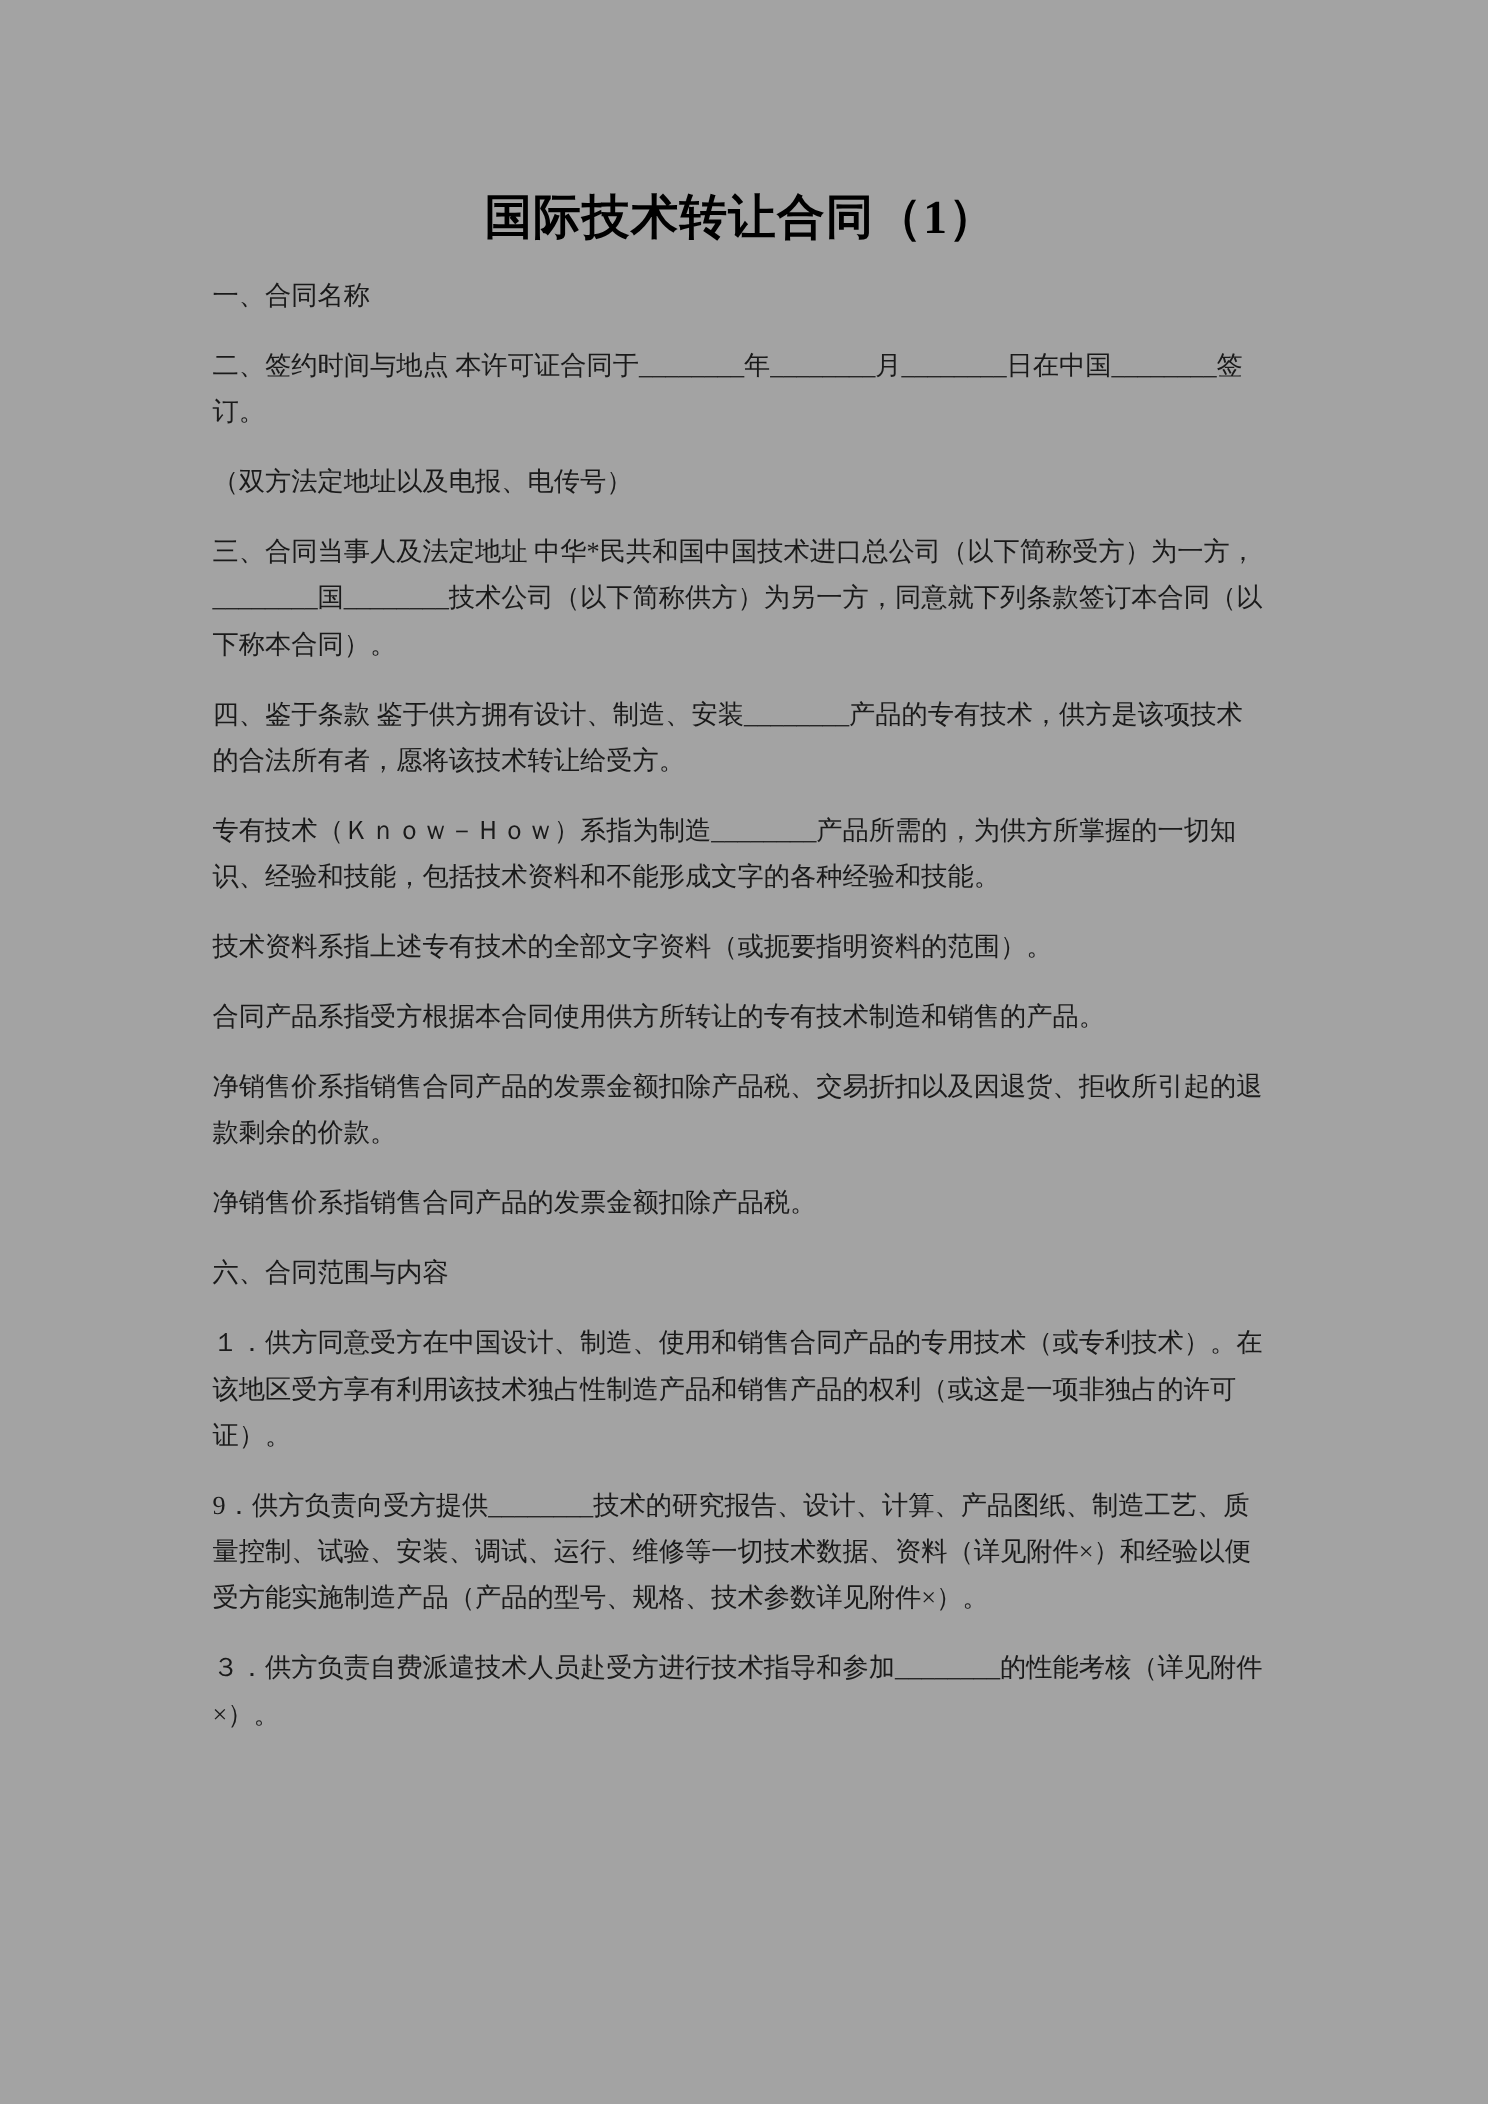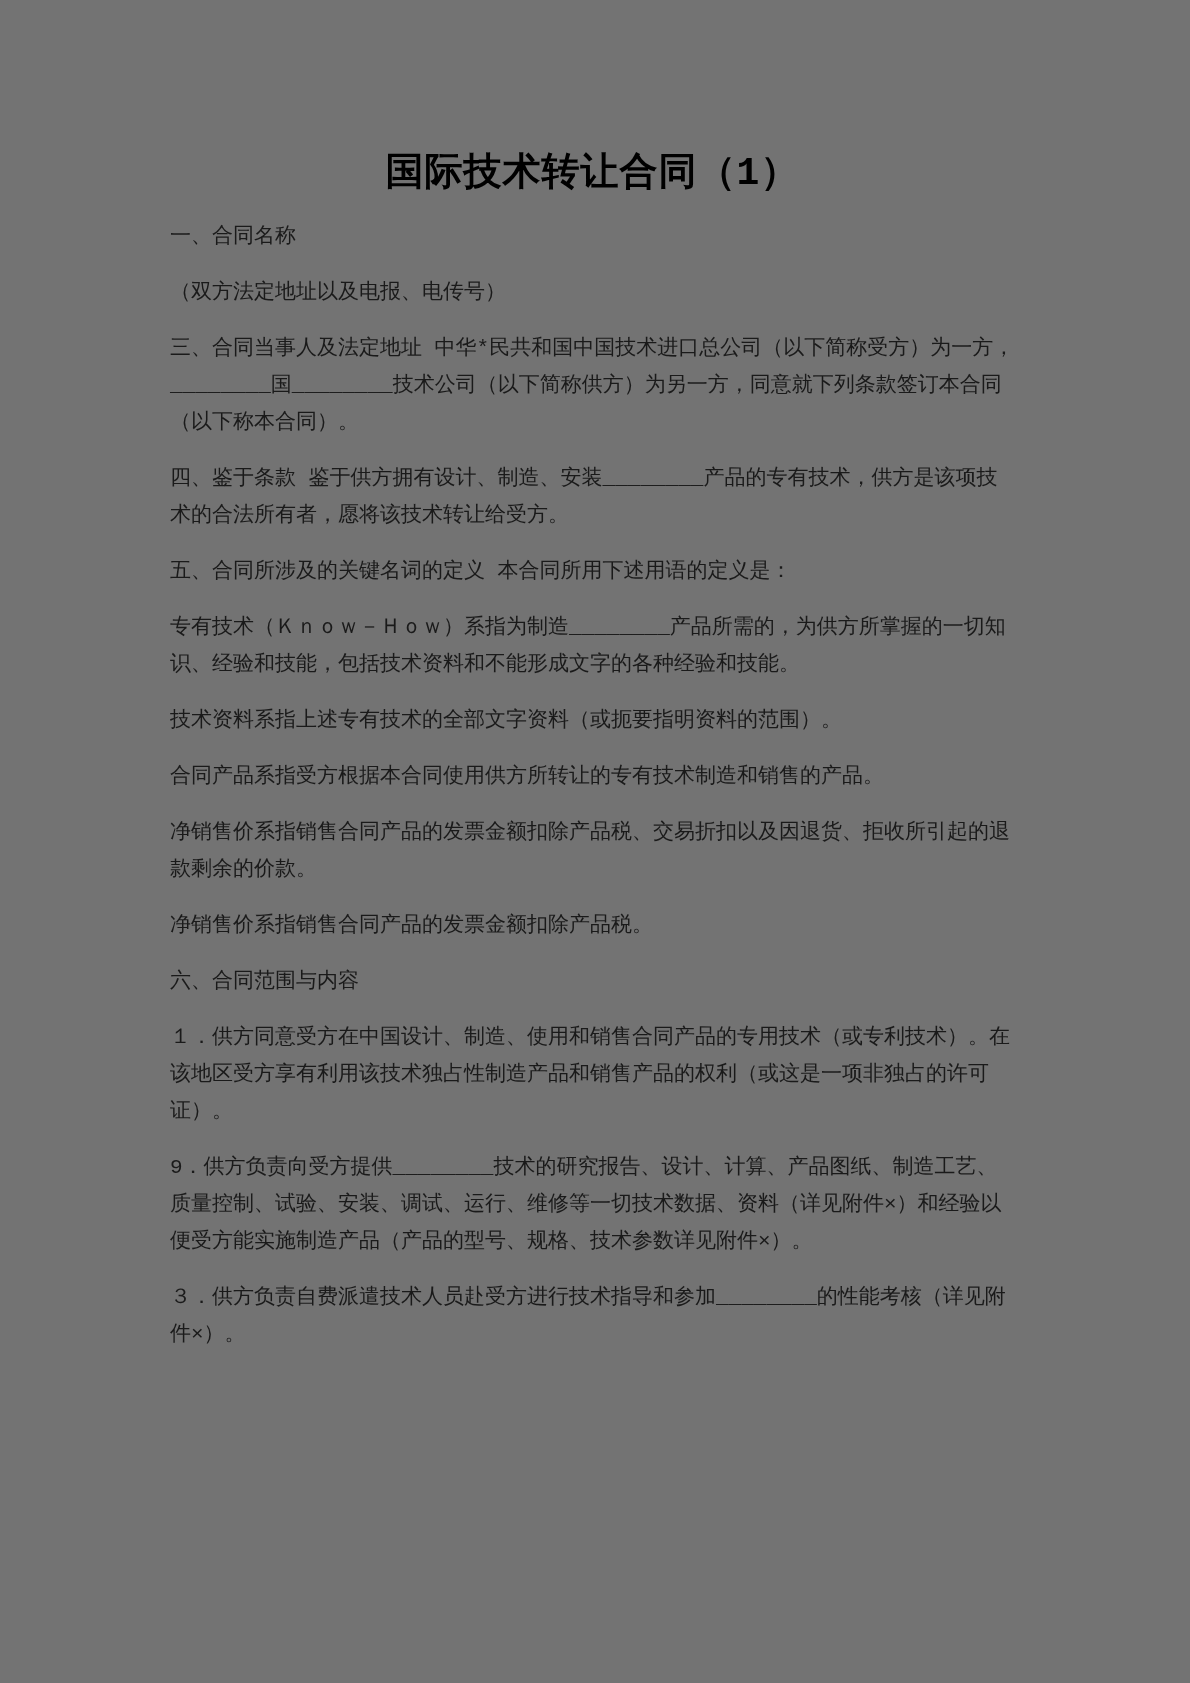--- a/index.html
+++ b/index.html
@@ -4,23 +4,23 @@
 <style>
   html, body {
     margin: 0;
     padding: 0;
     background: #ffffff;
   }
   .page {
     position: relative;
     width: 1190px;
     height: 1683px;
-    background: #737373;
+    background: #a3a3a3;
     overflow: hidden;
-    font-family: Liberation Mono, monospace;
+    font-family: Liberation Serif, serif;
     color: #1a1a1a;
   }
   .doc {
     box-sizing: border-box;
     padding: 146px 175px 0 170px;
   }
   .doc-title {
     margin: 0 0 16px 0;
     font-size: 38px;
     line-height: 56px;
@@ -39,24 +39,24 @@
   }
 </style>
 </head>
 <body>
 
 <div class="page">
   <div class="doc">
     <h1 class="doc-title">国际技术转让合同（1）</h1>
 
     <p>一、合同名称</p>
+    <p>二、签约时间与地点 本许可证合同于________年________月________日在中国________签订。</p>
     <p>（双方法定地址以及电报、电传号）</p>
     <p>三、合同当事人及法定地址 中华*民共和国中国技术进口总公司（以下简称受方）为一方，________国________技术公司（以下简称供方）为另一方，同意就下列条款签订本合同（以下称本合同）。</p>
     <p>四、鉴于条款 鉴于供方拥有设计、制造、安装________产品的专有技术，供方是该项技术的合法所有者，愿将该技术转让给受方。</p>
-    <p>五、合同所涉及的关键名词的定义 本合同所用下述用语的定义是：</p>
     <p>专有技术（Ｋｎｏｗ－Ｈｏｗ）系指为制造________产品所需的，为供方所掌握的一切知识、经验和技能，包括技术资料和不能形成文字的各种经验和技能。</p>
     <p>技术资料系指上述专有技术的全部文字资料（或扼要指明资料的范围）。</p>
     <p>合同产品系指受方根据本合同使用供方所转让的专有技术制造和销售的产品。</p>
     <p>净销售价系指销售合同产品的发票金额扣除产品税、交易折扣以及因退货、拒收所引起的退款剩余的价款。</p>
     <p>净销售价系指销售合同产品的发票金额扣除产品税。</p>
     <p>六、合同范围与内容</p>
     <p>１．供方同意受方在中国设计、制造、使用和销售合同产品的专用技术（或专利技术）。在该地区受方享有利用该技术独占性制造产品和销售产品的权利（或这是一项非独占的许可证）。</p>
     <p>9．供方负责向受方提供________技术的研究报告、设计、计算、产品图纸、制造工艺、质量控制、试验、安装、调试、运行、维修等一切技术数据、资料（详见附件×）和经验以便受方能实施制造产品（产品的型号、规格、技术参数详见附件×）。</p>
     <p>３．供方负责自费派遣技术人员赴受方进行技术指导和参加________的性能考核（详见附件×）。</p>
   </div>

